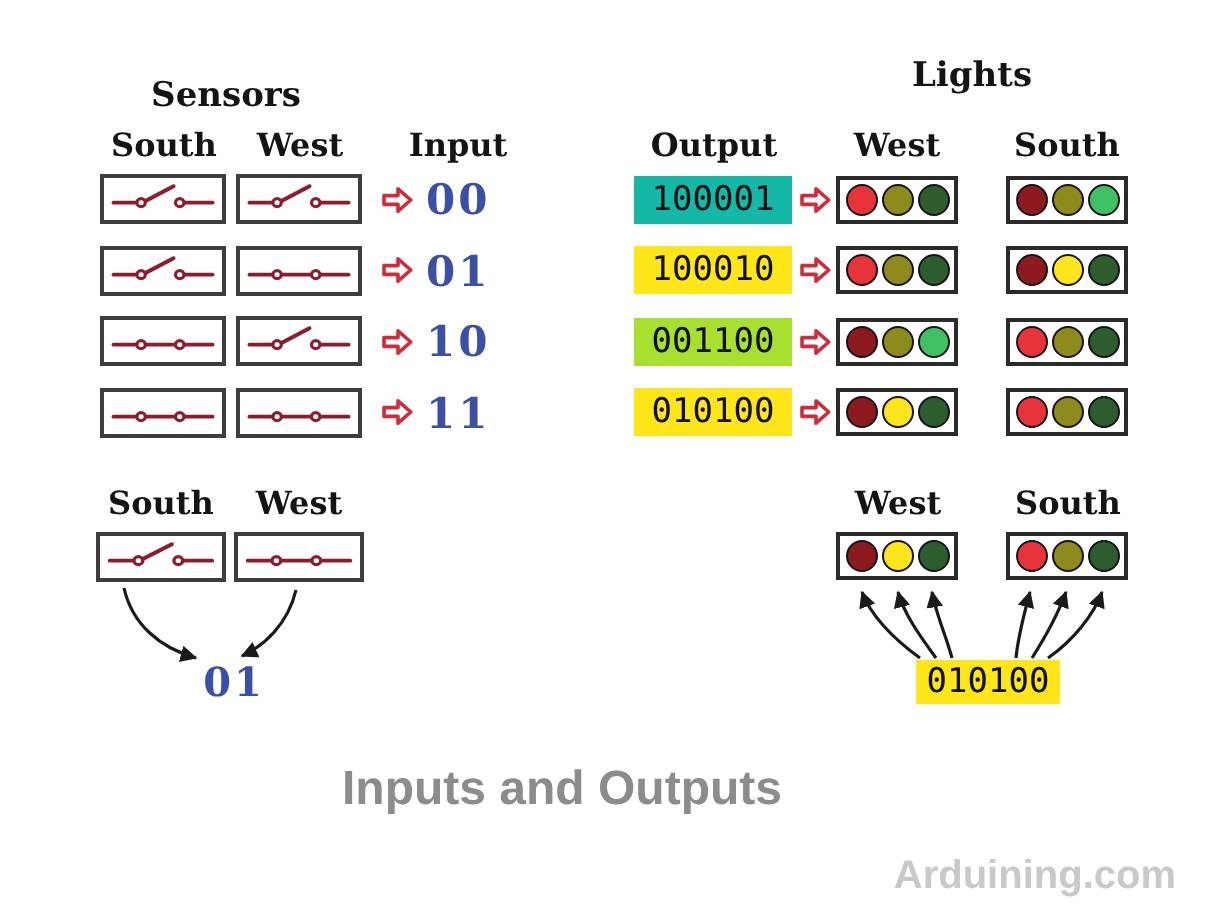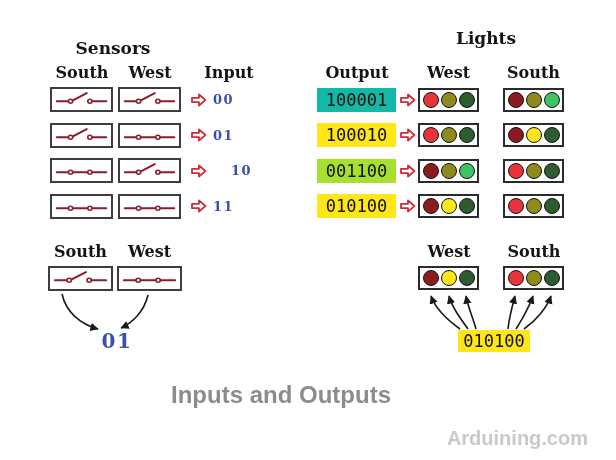--- a/index.html
+++ b/index.html
@@ -8,21 +8,21 @@
   .hdr{position:absolute;font-weight:bold;font-size:16px;color:#141414;text-align:center;line-height:1.1;}
   .title{font-size:17px;}
   .row-stack{position:absolute;display:flex;flex-direction:column;gap:10.5px;}
   .srow{display:flex;align-items:center;height:25px;}
   .swbox{width:63px;height:25px;border:2px solid var(--box-border);box-sizing:border-box;background:#fff;}
   .lbox{width:61px;height:24px;border:2px solid #2b2b2b;box-sizing:border-box;background:#fff;
         display:flex;align-items:center;justify-content:center;gap:2px;}
   .lamp{width:16px;height:16px;border-radius:50%;border:1.6px solid var(--lamp-outline);box-sizing:border-box;}
   .chip{width:79px;height:24px;display:flex;align-items:center;justify-content:center;
         font-family:"DejaVu Sans Mono",monospace;font-size:17px;color:#101010;}
-  .ival{font-weight:bold;font-size:13px;color:var(--input-blue);letter-spacing:1.5px;
+  .ival{font-weight:bold;font-size:21px;color:var(--input-blue);letter-spacing:1.5px;
         font-family:"DejaVu Serif",serif;}
   .caption{position:absolute;font-family:"Liberation Sans",sans-serif;font-weight:bold;
            font-size:24px;color:var(--caption-gray);text-align:center;}
   .watermark{position:absolute;font-family:"Liberation Sans",sans-serif;font-weight:bold;
              font-size:20px;color:var(--watermark-gray);text-align:right;}
   svg{display:block;}
 </style>
 </head>
 <body>
 
@@ -114,21 +114,21 @@
     </g>
     <circle cx="19.5" cy="13.5" r="2.2" fill="#ffffff" stroke="#8b1d2e" stroke-width="1.7"></circle>
     <circle cx="39.8" cy="13.5" r="2.2" fill="#ffffff" stroke="#8b1d2e" stroke-width="1.7"></circle>
   </svg>
         </div>
         <div style="margin-left:9px">
           <svg width="17" height="18" viewBox="0 0 17 18">
     <path d="M2 6.8 L9 6.8 L9 3.4 L15.4 9 L9 14.6 L9 11.2 L2 11.2 Z" fill="#ffffff" stroke="#cf2b39" stroke-width="1.8" stroke-linejoin="round"></path>
           </svg>
         </div>
-        <div class="ival" style="margin-left:24px">10</div>
+        <div class="ival" style="margin-left:6px">10</div>
       </div>
       <div class="srow">
         <div class="swbox">
           <svg width="100%" height="100%" viewBox="0 0 62 23" preserveAspectRatio="none">
     <g stroke="#8b1d2e" stroke-width="2.1" stroke-linecap="round" fill="none">
       <line x1="5" y1="13.5" x2="17" y2="13.5"></line>
               <line x1="21.5" y1="13.5" x2="38" y2="13.5"></line>
               <line x1="42" y1="13.5" x2="57" y2="13.5"></line>
     </g>
     <circle cx="19.5" cy="13.5" r="2.2" fill="#ffffff" stroke="#8b1d2e" stroke-width="1.7"></circle>

